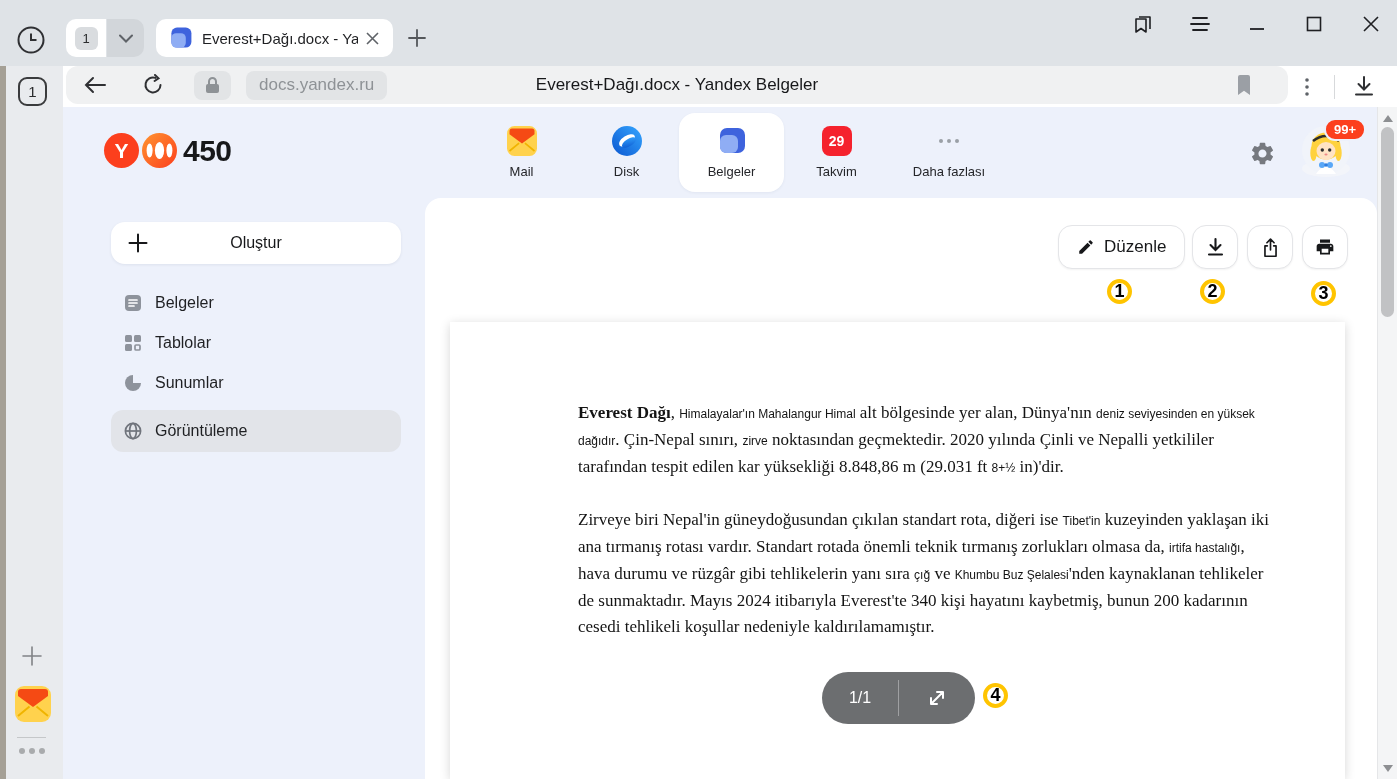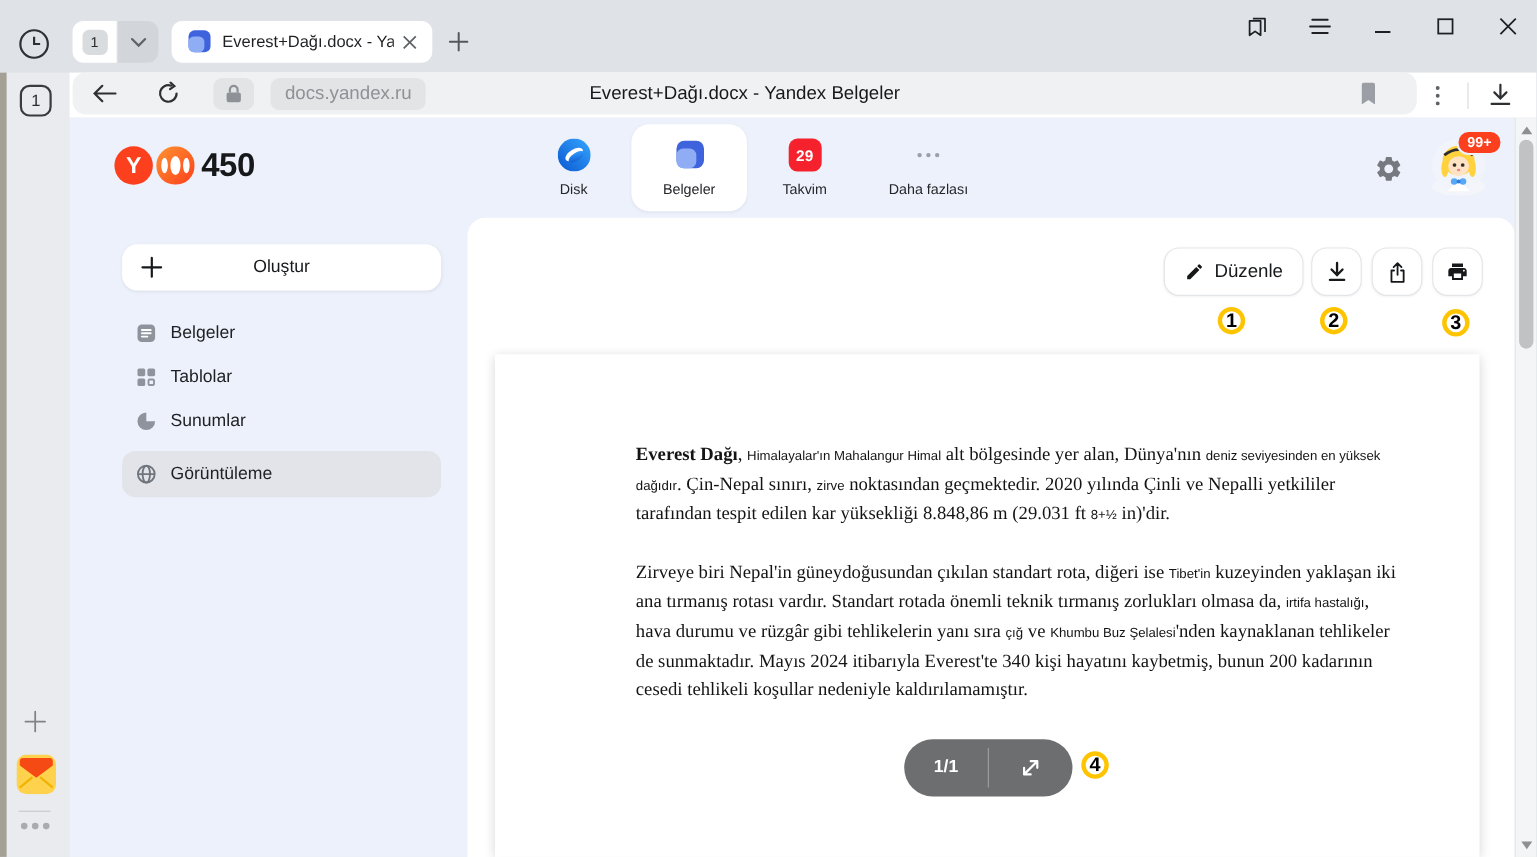--- a/index.html
+++ b/index.html
@@ -127,21 +127,21 @@
   .docpage { position:absolute; left:25px; top:124px; width:895px; height:457px; background:#fff;
              box-shadow:0 2px 10px rgba(0,0,0,0.16); }
   .doctext { position:absolute; left:128px; top:78px; width:700px; font-family:"Liberation Serif", serif;
              font-size:17px; line-height:26px; color:#141414; }
   .doctext p + p { margin-top:26px; }
   .run-sans { font-family:"Liberation Sans", sans-serif; font-size:12px; }
   .run-bold { font-weight:bold; }
 
   
   .pagepill { position:absolute; left:397px; top:474px; width:153px; height:52px; border-radius:26px;
-              background:rgba(96,98,100,0.92); display:flex; align-items:center; z-index:20;font-weight:bold; }
+              background:rgba(96,98,100,0.92); display:flex; align-items:center; z-index:20; }
   .pp-count { width:76px; text-align:center; font-size:16px; color:#fff; }
   .pp-expand { width:76px; height:36px; border-left:1px solid rgba(255,255,255,0.35); display:flex;
                align-items:center; justify-content:center; }
 
   
   .vscroll { position:absolute; left:1377px; top:107px; width:20px; height:672px; background:#f4f5f6;
              border-left:1px solid #e5e6e8; }
   .vs-up, .vs-down { position:absolute; left:0; width:20px; height:18px; display:flex; align-items:center;
                      justify-content:center; }
   .vs-up { top:2px; } .vs-down { bottom:2px; }
@@ -314,20 +314,30 @@
               <ellipse cx="17.5" cy="17.5" rx="4.6" ry="8.6" fill="#fff"></ellipse>
               <ellipse cx="7.6" cy="17.5" rx="3" ry="7" fill="#fff"></ellipse>
               <ellipse cx="27.4" cy="17.5" rx="3" ry="7" fill="#fff"></ellipse>
             </g>
           </svg>
         </span>
         <span class="logo-360">450</span>
       </div>
 
       <div class="nav">
+        <div class="nav-item">
+          <span class="nav-icon">
+            <svg width="30" height="30" viewBox="0 0 36 36">
+              <rect x="0" y="0" width="36" height="36" rx="9" fill="#ffd24d"></rect>
+              <path d="M3 10 L18 21 L33 10 L33 6 Q33 3 30 3 L6 3 Q3 3 3 6 Z" fill="#f54a14"></path>
+              <path d="M3 30 L14.5 20.5 M33 30 L21.5 20.5" stroke="#f0b400" stroke-width="2" fill="none"></path>
+            </svg>
+          </span>
+          <span class="nav-label">Mail</span>
+        </div>
         <div class="nav-item">
           <span class="nav-icon">
             <svg width="30" height="30" viewBox="0 0 30 30">
               <defs>
                   <linearGradient id="dg" x1="0" y1="1" x2="1" y2="0">
                 <stop offset="0" stop-color="#0b57d0"></stop>
                     <stop offset="1" stop-color="#35a6ff"></stop>
               </linearGradient>
                 </defs>
               <circle cx="15" cy="15" r="15" fill="url(#dg)"></circle>

